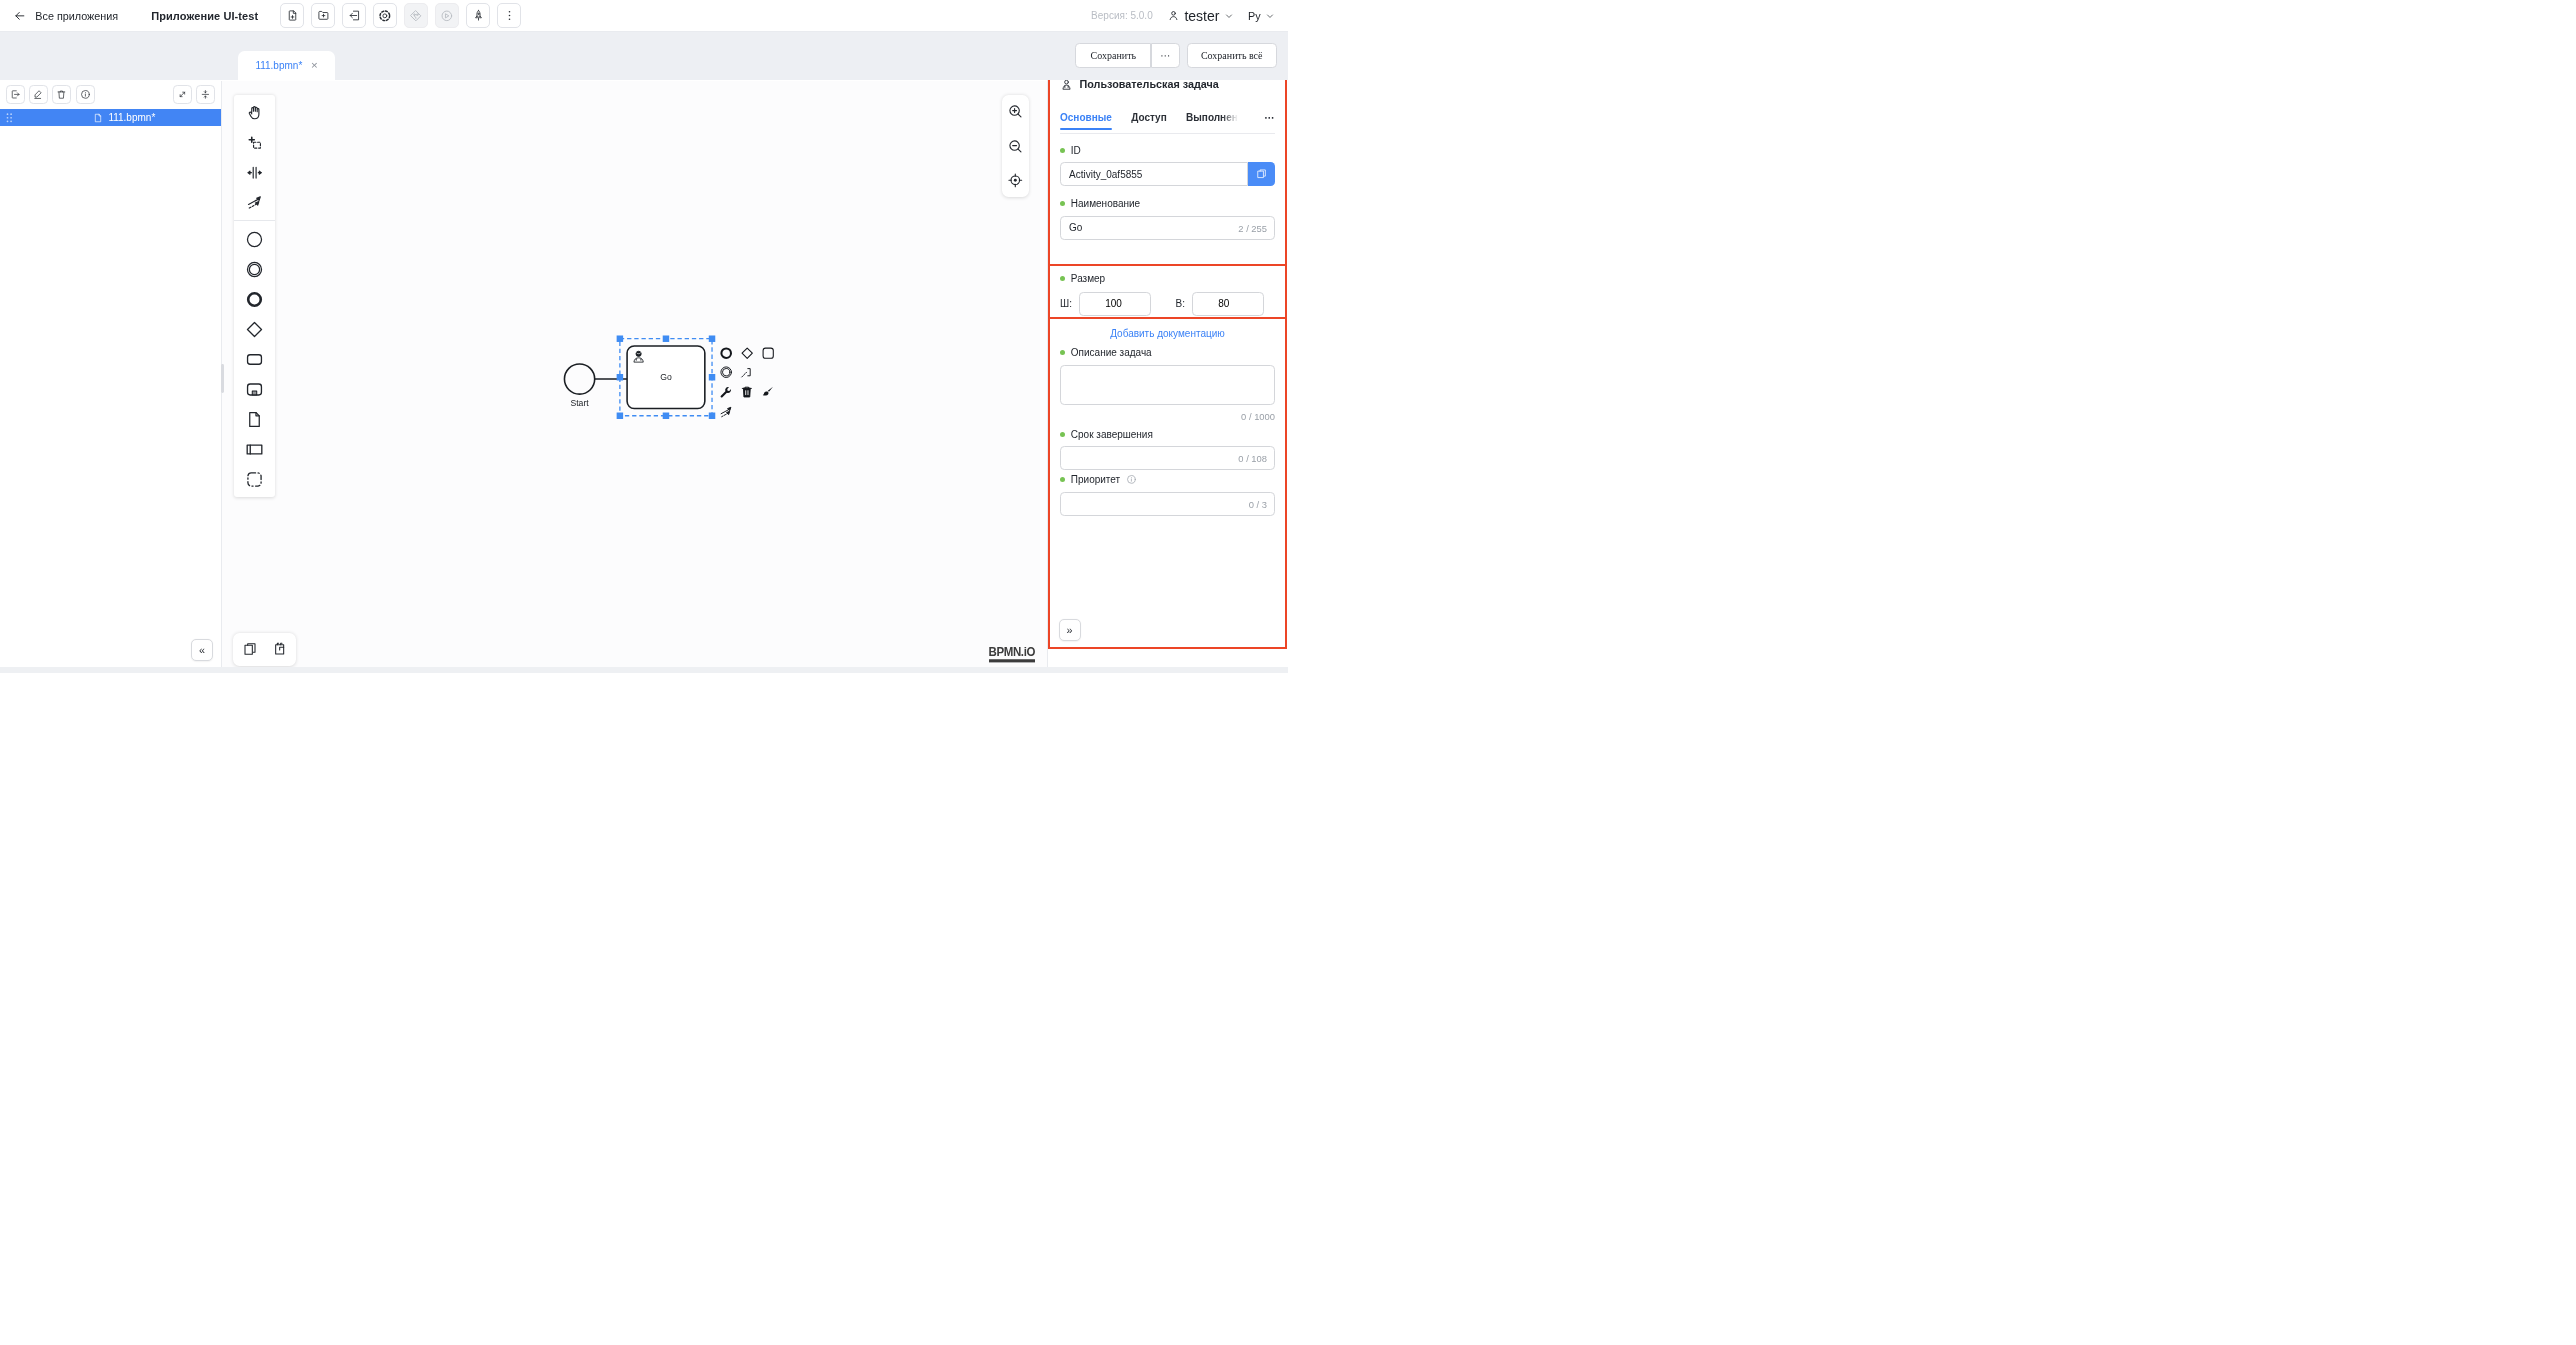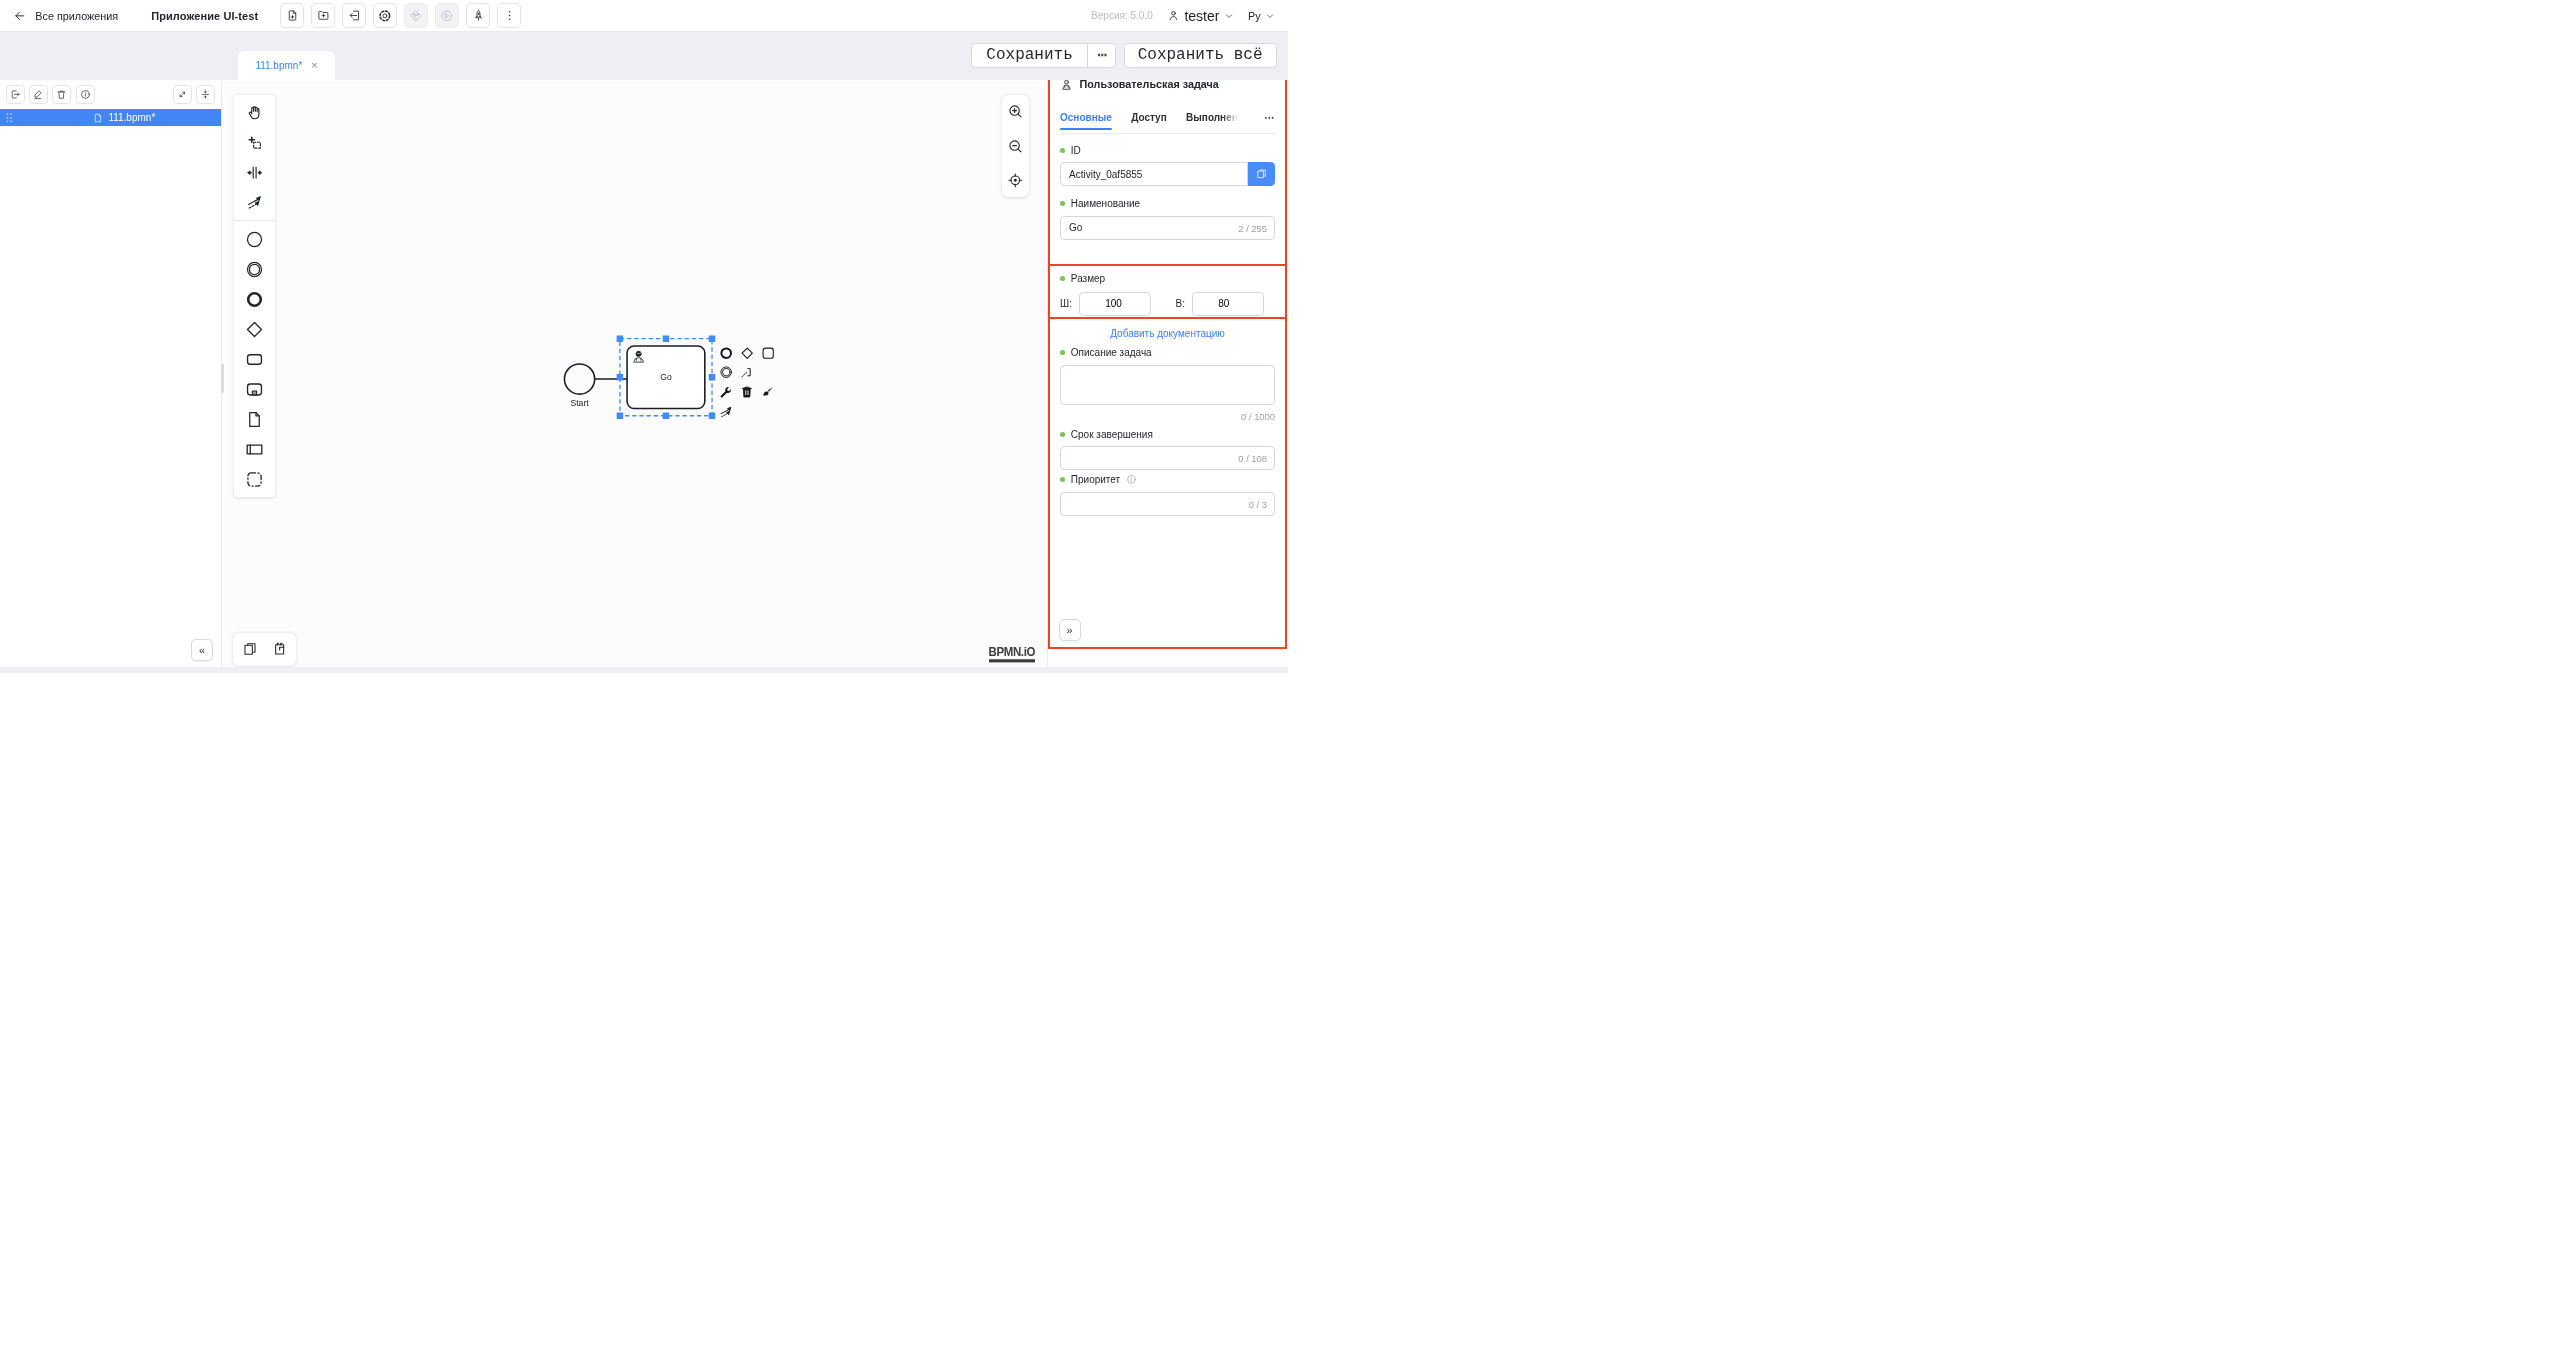--- a/index.html
+++ b/index.html
@@ -25,21 +25,21 @@
   .version{color:#b9bdc4;font-size:10px;}
   .userbox,.langbox{display:flex;align-items:center;gap:4.3px;cursor:pointer;font-size:14px;color:#1d2127;}
   .langbox{font-size:10.8px;}
 
   
   .tabstrip{position:absolute;left:0;top:32px;width:1288px;height:48px;background:#edeff3;z-index:10;}
   .doc-tab{position:absolute;left:238px;top:19px;height:29.5px;min-width:97px;padding:0 11.5px;background:#fff;border-radius:6.5px 6.5px 0 0;display:flex;align-items:center;justify-content:center;gap:8.6px;cursor:pointer;}
   .doc-tab .tab-label{color:var(--accent);font-size:10px;}
   .doc-tab .tab-close{color:#8a8f98;font-size:11.5px;line-height:1;cursor:pointer;}
   .save-group{position:absolute;right:11.5px;top:10.8px;display:flex;gap:7.2px;}
-  .btn{height:25px;background:#fff;border:0.7px solid #d6d8dd;border-radius:4.3px;font-size:16px;color:#23272e;display:flex;align-items:center;justify-content:center;cursor:pointer;font-family:Liberation Mono, monospace;}
+  .btn{height:25px;background:#fff;border:0.7px solid #d6d8dd;border-radius:4.3px;font-size:10px;color:#23272e;display:flex;align-items:center;justify-content:center;cursor:pointer;font-family:Liberation Serif, serif;}
   .split{display:flex;}
   .split .btn:first-child{border-radius:4.3px 0 0 4.3px;padding:0 14.4px;}
   .split .btn:last-child{border-radius:0 4.3px 4.3px 0;width:29px;margin-left:-0.7px;color:#3c4047;}
   .save-all{padding:0 13px;}
 
   
   .bottom-strip{position:absolute;left:0;top:667px;width:1288px;height:5.8px;background:#eef0f3;}
 
   
   .sidebar{position:absolute;left:0;top:81px;width:222px;height:586px;background:#fff;border-right:0.7px solid #e9ebef;}

